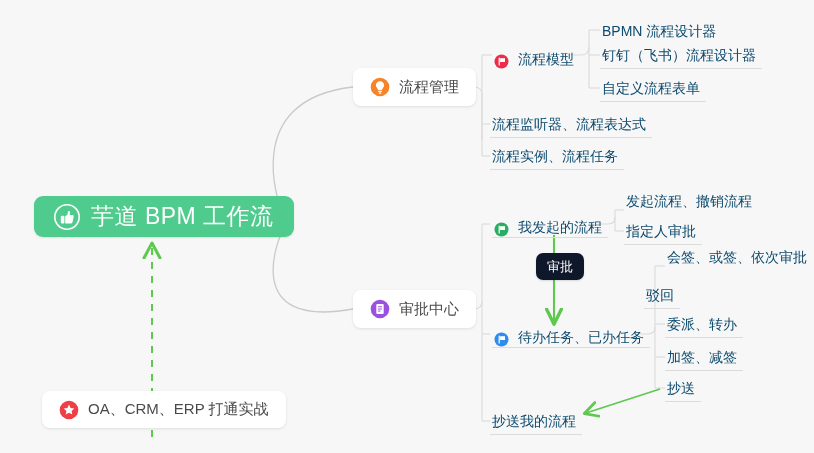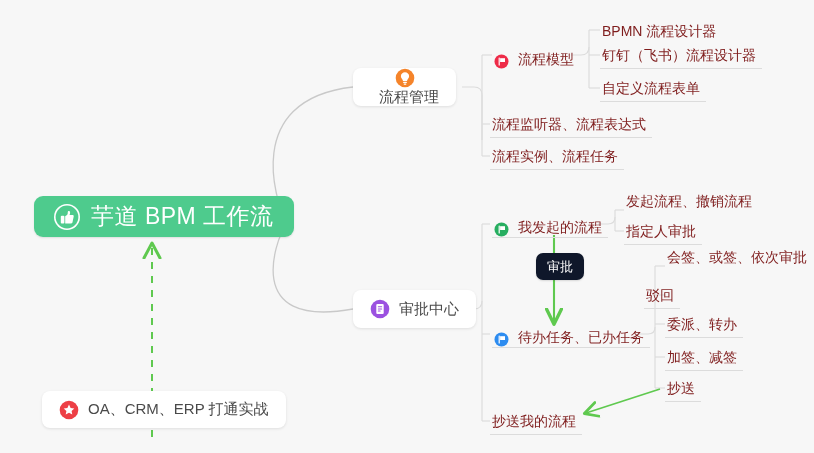--- a/index.html
+++ b/index.html
@@ -64,21 +64,21 @@
     box-shadow: 0 1px 3px rgba(0,0,0,0.10);
   }
   .card-label {
     color: #4a4a4a;
     font-size: 15px;
     margin-left: 9px;
   }
 
   
   .leaf-node {
-    color: #7f1d1d;
+    color: #0c4a6e;
     font-size: 14px;
     height: 28px;
     padding: 0 6px 0 2px;
     border-bottom: 1px solid #dcdcdc;
     align-items: flex-end;
     padding-bottom: 3px;
   }
   .leaf-node.with-icon {
     align-items: flex-end;
     padding-bottom: 0;
@@ -190,21 +190,21 @@
   <div class="node card-node" style="left:42px; top:391px; height:37px;">
     <span class="ic ic-md">
       <svg viewBox="0 0 20 20" width="20" height="20">
         <circle cx="10" cy="10" r="9.3" fill="#ed3f45"></circle>
         <path d="M10 4.6 L11.6 8.0 L15.3 8.4 L12.6 10.9 L13.3 14.6 L10 12.8 L6.7 14.6 L7.4 10.9 L4.7 8.4 L8.4 8.0 Z" fill="#ffffff"></path>
       </svg>
     </span>
     <span class="card-label">OA、CRM、ERP 打通实战</span>
   </div>
 
-  <div class="node card-node" style="left:353px; top:68px;flex-direction:column;">
+  <div class="node card-node" style="left:353px; top:68px;">
     <span class="ic ic-md">
       <svg viewBox="0 0 20 20" width="20" height="20">
         <circle cx="10" cy="10" r="9.3" fill="#f5842a"></circle>
         <path d="M10 4.3 C12.3 4.3 14.1 6.0 14.1 8.2 C14.1 9.7 13.2 10.6 12.6 11.4 C12.2 11.9 12.1 12.4 12.1 12.9 L7.9 12.9 C7.9 12.4 7.8 11.9 7.4 11.4 C6.8 10.6 5.9 9.7 5.9 8.2 C5.9 6.0 7.7 4.3 10 4.3 Z" fill="#ffffff"></path>
         <rect x="8.1" y="13.7" width="3.8" height="1.3" rx="0.6" fill="#ffffff"></rect>
         <rect x="8.6" y="15.5" width="2.8" height="1.2" rx="0.6" fill="#ffffff"></rect>
       </svg>
     </span>
     <span class="card-label">流程管理</span>
   </div>

